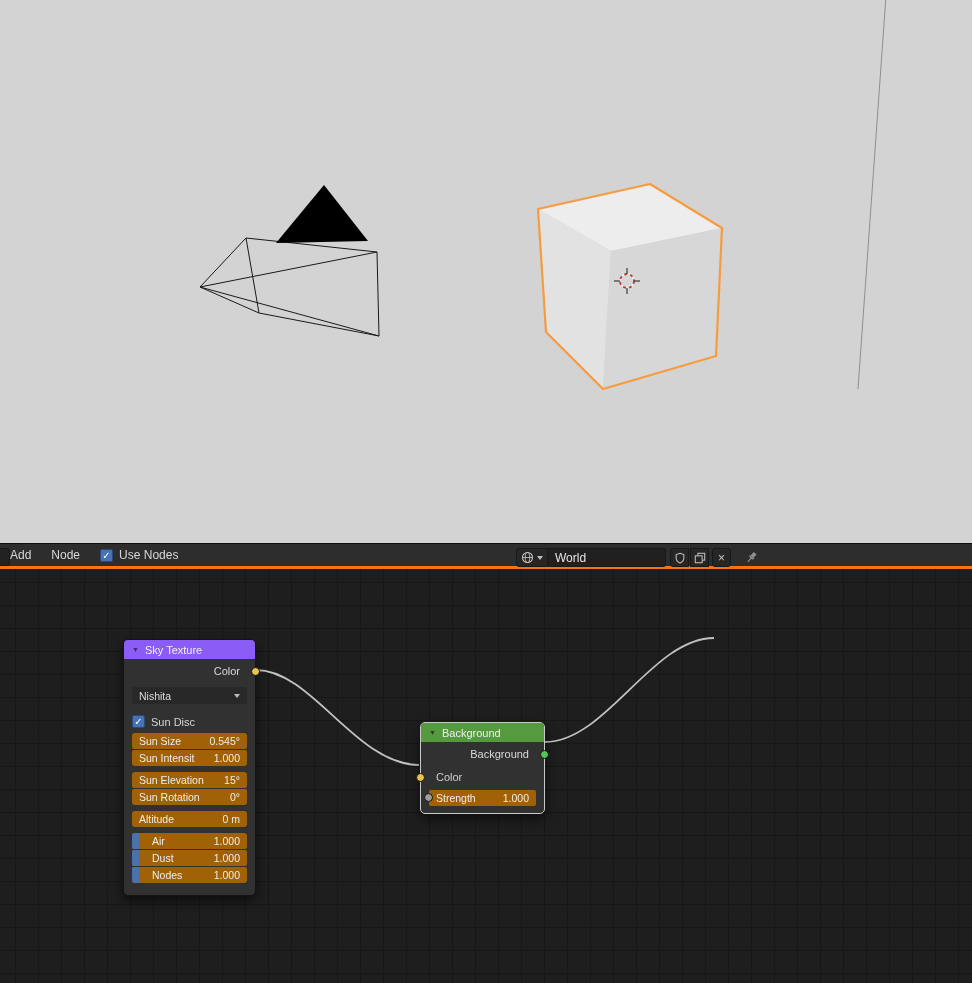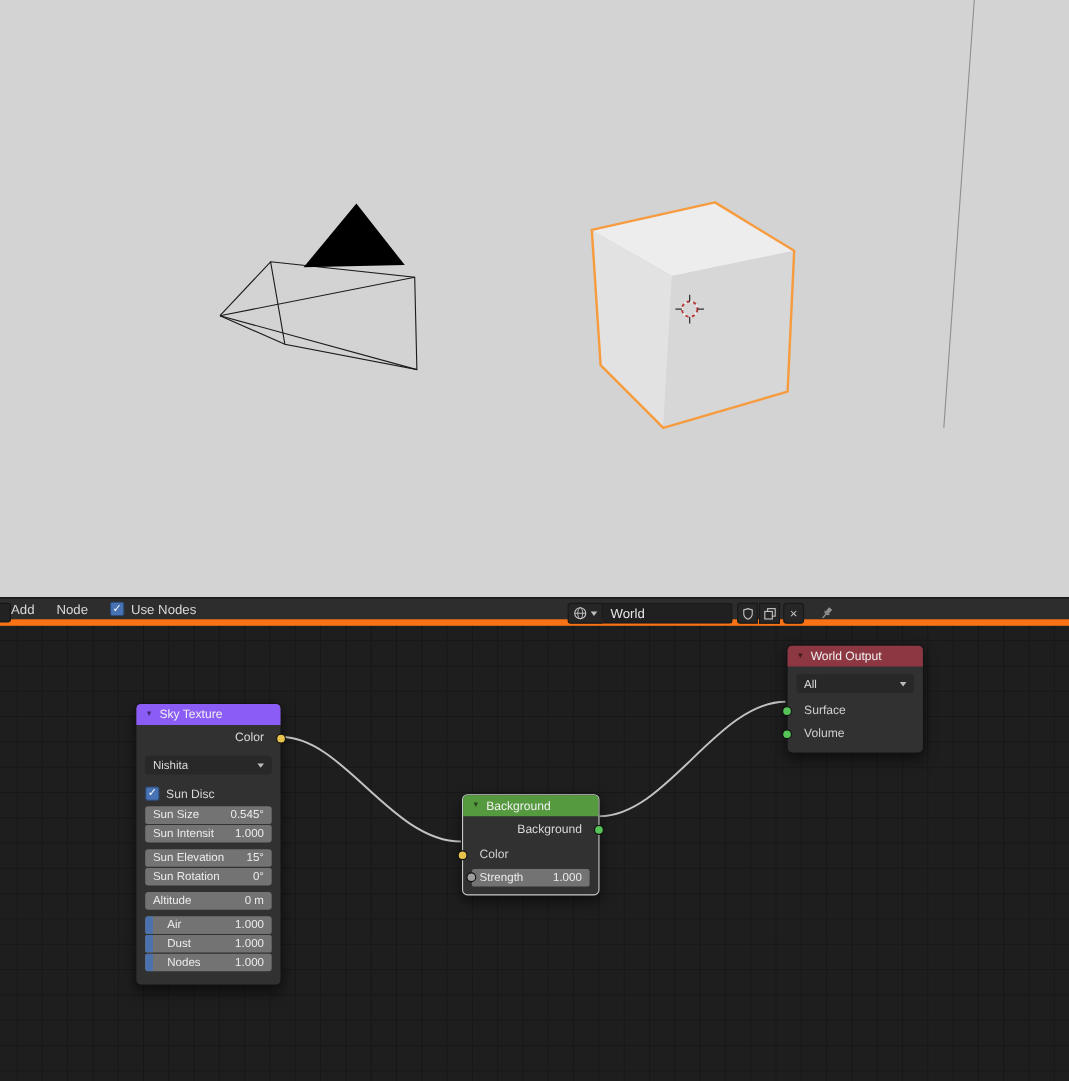--- a/index.html
+++ b/index.html
@@ -9,21 +9,21 @@
     background:#1d1d1d; font-family:"Liberation Sans", sans-serif;
     -webkit-font-smoothing:antialiased;
   }
 
   
   .viewport { position:absolute; top:0; left:0; width:972px; height:543px; background:#d3d3d3; }
 
   
   .editor-header {
     position:absolute; top:543px; left:0; width:972px; height:26px;
-    background:#2d2d2d; border-top:1px solid #0e0e0e; border-bottom:6px solid #f97316;
+    background:#2d2d2d; border-top:1px solid #0e0e0e; border-bottom:3px solid #f97316;
     display:flex; align-items:center; color:#d8d8d8; font-size:12px;
   }
   .etype-btn { position:absolute; left:-12px; top:4px; width:22px; height:18px; background:#222; border:1px solid #171717; border-radius:3px; }
   .menu-item { padding:0 10px; height:100%; display:flex; align-items:center; cursor:default; }
   .menu-item:first-of-type { margin-left:14px; }
   .checkbox {
     width:13px; height:13px; background:#4772b3; border:1px solid #2c4a77; border-radius:2px;
     color:#fff; font-size:10px; line-height:11px; text-align:center; margin-left:10px; flex:0 0 auto;
   }
   .use-nodes-label { margin-left:6px; }
@@ -78,21 +78,21 @@
   .dd {
     height:17px; margin:3px 8px; background:#282828; border-radius:3px;
     display:flex; align-items:center; justify-content:space-between; padding:0 7px; font-size:10.5px; color:#dcdcdc;
   }
   .dd-row { padding-bottom:3px; }
   .check-row { display:flex; align-items:center; gap:6px; padding:4px 8px; height:23px; }
   .check-row .checkbox { margin-left:0; }
 
   .fgroup { margin:0 8px 6px; }
   .field {
-    position:relative; height:16px; background:#737373; display:flex; align-items:center; justify-content:space-between;
+    position:relative; height:16px; background:#a16207; display:flex; align-items:center; justify-content:space-between;
     padding:0 7px; font-size:10.5px; color:#ececec; overflow:hidden; margin-bottom:1px; border-radius:2px;
   }
   .fgroup .field:first-child { border-top-left-radius:3px; border-top-right-radius:3px; }
   .fgroup .field:last-child  { border-bottom-left-radius:3px; border-bottom-right-radius:3px; margin-bottom:0; }
   .field.slider { padding-left:20px;text-align:center; }
   .field.slider::before { content:""; position:absolute; left:0; top:0; bottom:0; width:7px; background:#4a72af; }
   .strength-row { margin:2px 8px 7px; }
   .node-pad-bottom { height:6px; }
 </style>
 </head>
@@ -261,36 +261,15 @@
       </div>
       <div class="row strength-row">
         <div class="field">
           <span>Strength</span>
           <span>1.000</span>
         </div>
         <span class="socket sock-l sock-gray"></span>
       </div>
     </div>
 
-    <div class="node node-out" style="left:715px; top:17px; width:125px;">
-      <div class="node-header">
-        <span class="collapse">▼</span>
-        <span>World Output</span>
-      </div>
-      <div class="row dd-row" style="padding-top:4px;">
-        <div class="dd">
-          <span>All</span>
-          <span class="chev"></span>
-        </div>
-      </div>
-      <div class="row in-row">
-        <span>Surface</span>
-        <span class="socket sock-l sock-green"></span>
-      </div>
-      <div class="row in-row">
-        <span>Volume</span>
-        <span class="socket sock-l sock-green"></span>
-      </div>
-      <div class="node-pad-bottom"></div>
-    </div>
 
   </div>
 </div>
 
 </body></html>

